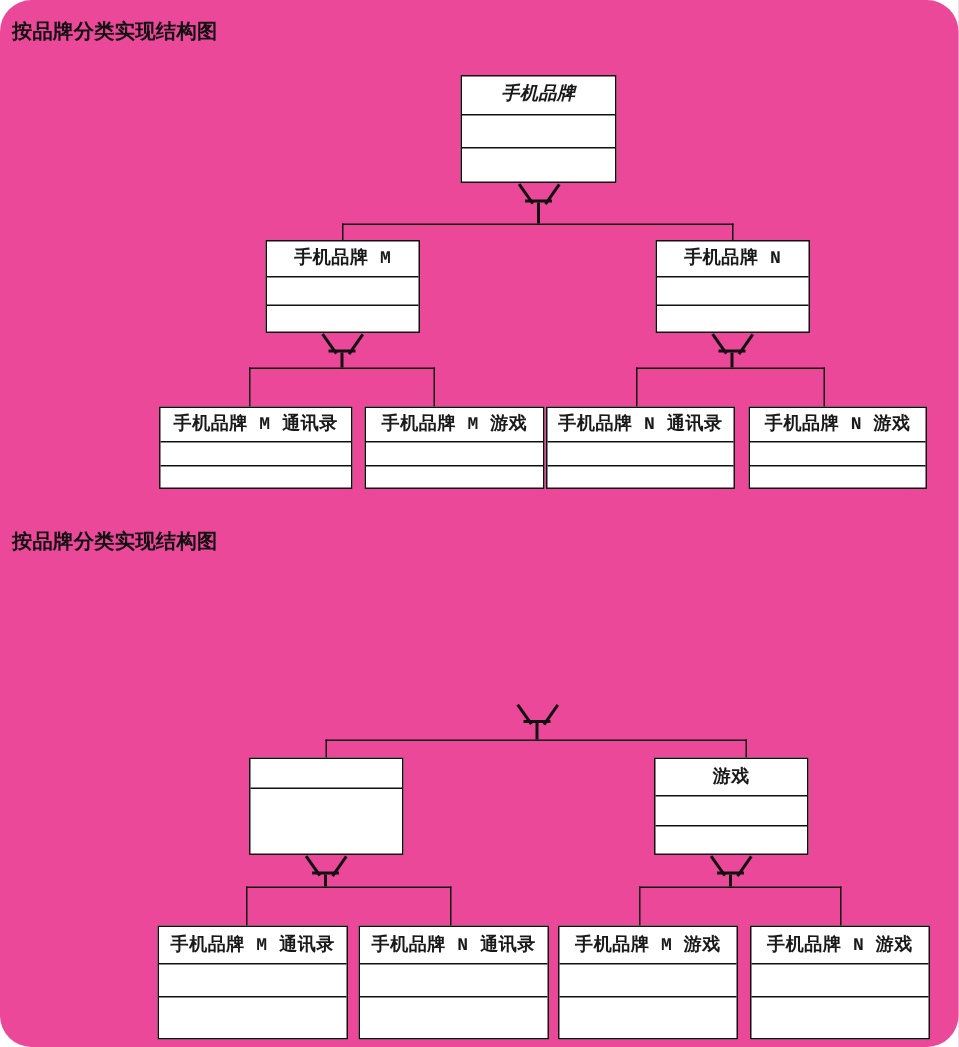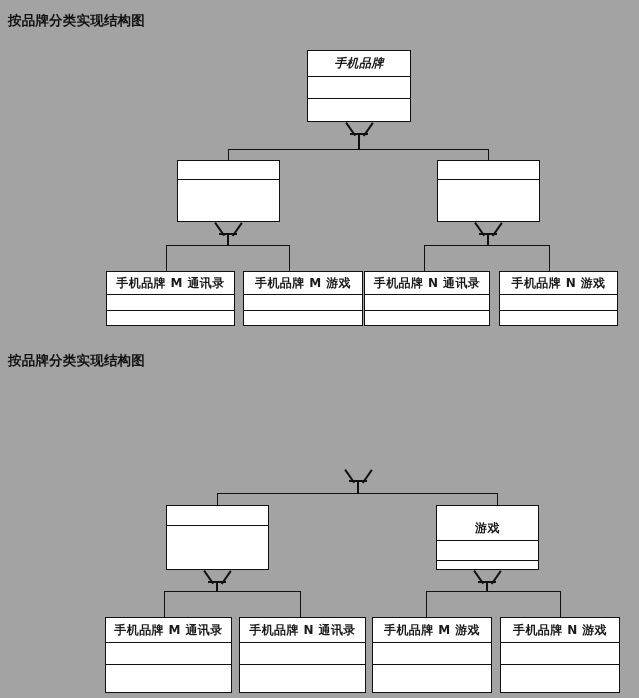--- a/index.html
+++ b/index.html
@@ -12,21 +12,22 @@
     height: 698px;
     position: relative;
     overflow: hidden;
     font-family: "DejaVu Sans", "Liberation Sans", sans-serif;
     color: #1a1a1a;
   }
   .page {
     position: relative;
     width: 639px;
     height: 698px;
-    background: #a3a3a3;
+    background: #ec4899;
+    border-radius: 21px;
   }
   .section-title {
     position: absolute;
     font-size: 13.5px;
     font-weight: 600;
     letter-spacing: 0.2px;
     color: #111111;
     white-space: nowrap;
   }
   #title-1 { left: 8px;  top: 12px; }
@@ -46,20 +47,21 @@
     border-bottom: 1.6px solid #111111;
     display: flex;
     align-items: center;
     justify-content: center;
     text-align: center;
     font-size: 12px;
     line-height: 1.05;
     white-space: nowrap;
     padding: 0 3px;
     letter-spacing: 0.4px;
+    font-family: Liberation Mono, monospace;
   }
   .uml-name.bold   { font-weight: 700; }
   .uml-name.italic { font-style: italic; font-weight: 700; }
   .uml-attrs {
     box-sizing: border-box;
     border-bottom: 1.6px solid #111111;
     flex: none;
   }
   .uml-ops {
     box-sizing: border-box;
@@ -114,25 +116,27 @@
     <span class="tb base"></span>
       <span class="tb lside"></span>
       <span class="tb rside"></span>
   </div>
   <div class="edge-v" style="left:358.3px; top:135px; height:14px;"></div>
   <div class="edge-h" style="left:228px; top:148.5px; width:261px;"></div>
   <div class="edge-v" style="left:228px; top:148.5px; height:12px;"></div>
   <div class="edge-v" style="left:488px; top:148.5px; height:12px;"></div>
 
   <div class="uml-box" style="left:177px; top:160px; width:103px; height:62px;">
+    <div class="uml-name bold" style="height:24px;">手机品牌 M</div>
     <div class="uml-attrs" style="height:19px;"></div>
     <div class="uml-ops"></div>
   </div>
 
   <div class="uml-box" style="left:437px; top:160px; width:103px; height:62px;">
+    <div class="uml-name bold" style="height:24px;">手机品牌 N</div>
     <div class="uml-attrs" style="height:19px;"></div>
     <div class="uml-ops"></div>
   </div>
 
   <div class="tri" style="left:219px; top:222px;">
     <span class="tb base"></span>
       <span class="tb lside"></span>
       <span class="tb rside"></span>
   </div>
   <div class="edge-v" style="left:227.3px; top:235px; height:10px;"></div>
@@ -186,21 +190,21 @@
   <div class="edge-h" style="left:217px; top:492.5px; width:281px;"></div>
   <div class="edge-v" style="left:217px; top:492.5px; height:13px;"></div>
   <div class="edge-v" style="left:497px; top:492.5px; height:13px;"></div>
 
   <div class="uml-box" style="left:166px; top:505px; width:103px; height:65px;">
     <div class="uml-attrs" style="height:20px;"></div>
     <div class="uml-ops"></div>
   </div>
 
   <div class="uml-box" style="left:436px; top:505px; width:103px; height:65px;">
-    <div class="uml-name bold" style="height:25px;margin-top:10px;">游戏</div>
+    <div class="uml-name bold" style="height:25px;">游戏</div>
     <div class="uml-attrs" style="height:20px;"></div>
     <div class="uml-ops"></div>
   </div>
 
   <div class="tri" style="left:208px; top:570px;">
     <span class="tb base"></span>
       <span class="tb lside"></span>
       <span class="tb rside"></span>
   </div>
   <div class="edge-v" style="left:216.3px; top:583px; height:8px;"></div>

